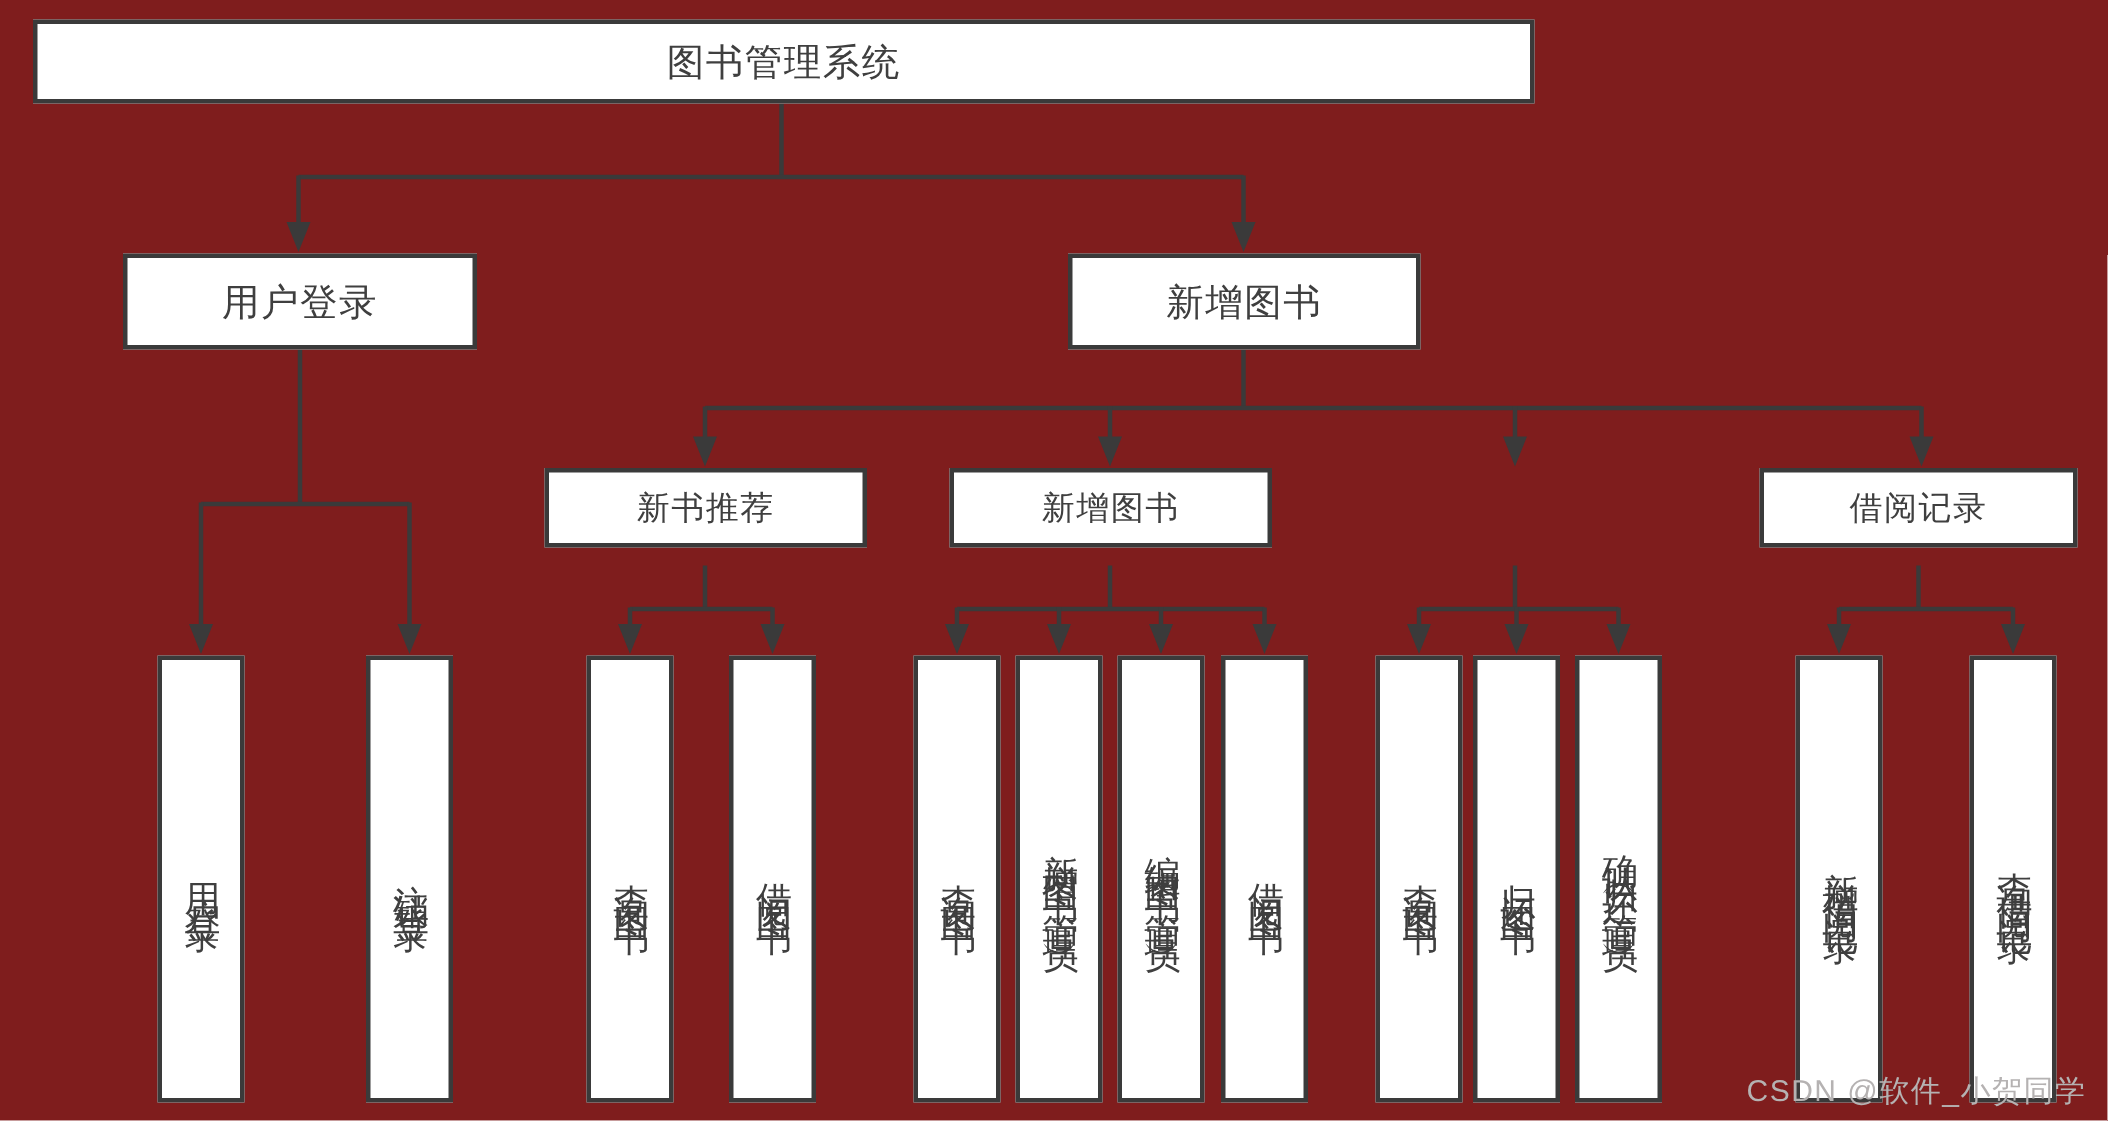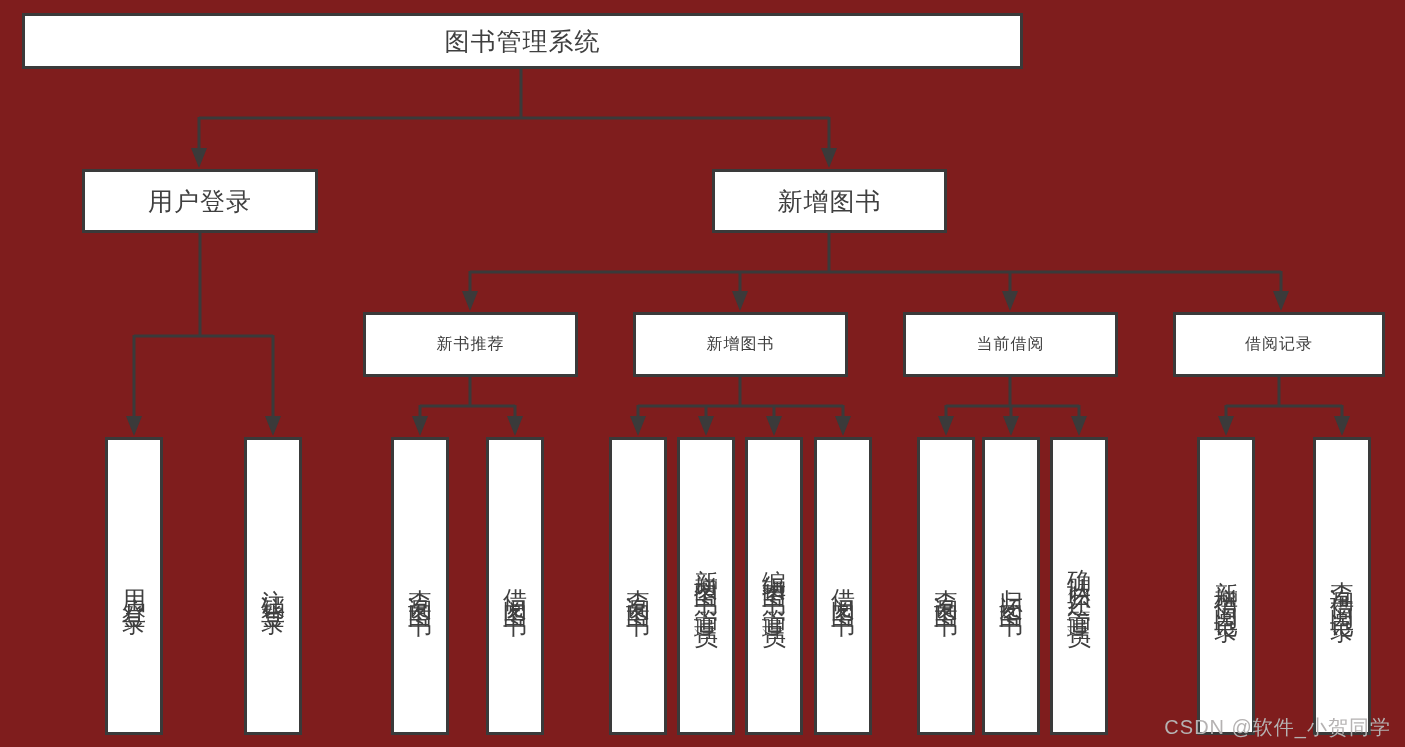--- a/index.html
+++ b/index.html
@@ -24,21 +24,21 @@
     background: #ffffff;
     border: 3px solid #3a3a3a;
     display: flex;
     align-items: center;
     justify-content: center;
     color: #3f3f3f;
   }
 
   .node-root  { left: 22px;  top: 13px;  width: 1001px; height: 56px; font-size: 25px; letter-spacing: 1px; }
   .node-l1    { top: 169px;  height: 64px; font-size: 25px; letter-spacing: 1px; }
-  .node-l2    { top: 312px;  height: 65px; width: 215px; font-size: 16px; letter-spacing: 1px; }
+  .node-l2    { top: 312px;  height: 53px; width: 215px; font-size: 22px; letter-spacing: 1px; }
 
   .node-leaf {
     top: 437px;
     height: 298px;
     width: 58px;
   }
   .node-leaf .vtext {
     writing-mode: vertical-rl;
     text-orientation: mixed;
     font-size: 24px;
@@ -143,23 +143,20 @@
   <div class="node node-l1" style="left:712px; width:235px;">
     <span>新增图书</span>
   </div>
 
   <div class="node node-l2" style="left:363px;">
     <span>新书推荐</span>
   </div>
   <div class="node node-l2" style="left:633px;">
     <span>新增图书</span>
   </div>
-  <div class="node node-l2" style="left:903px;">
-    <span>当前借阅</span>
-  </div>
   <div class="node node-l2" style="left:1173px; width:212px;">
     <span>借阅记录</span>
   </div>
 
   <div class="node node-leaf" style="left:105px;">
     <span class="vtext">用户登录</span>
   </div>
   <div class="node node-leaf" style="left:244px;">
     <span class="vtext">注销登录</span>
   </div>

